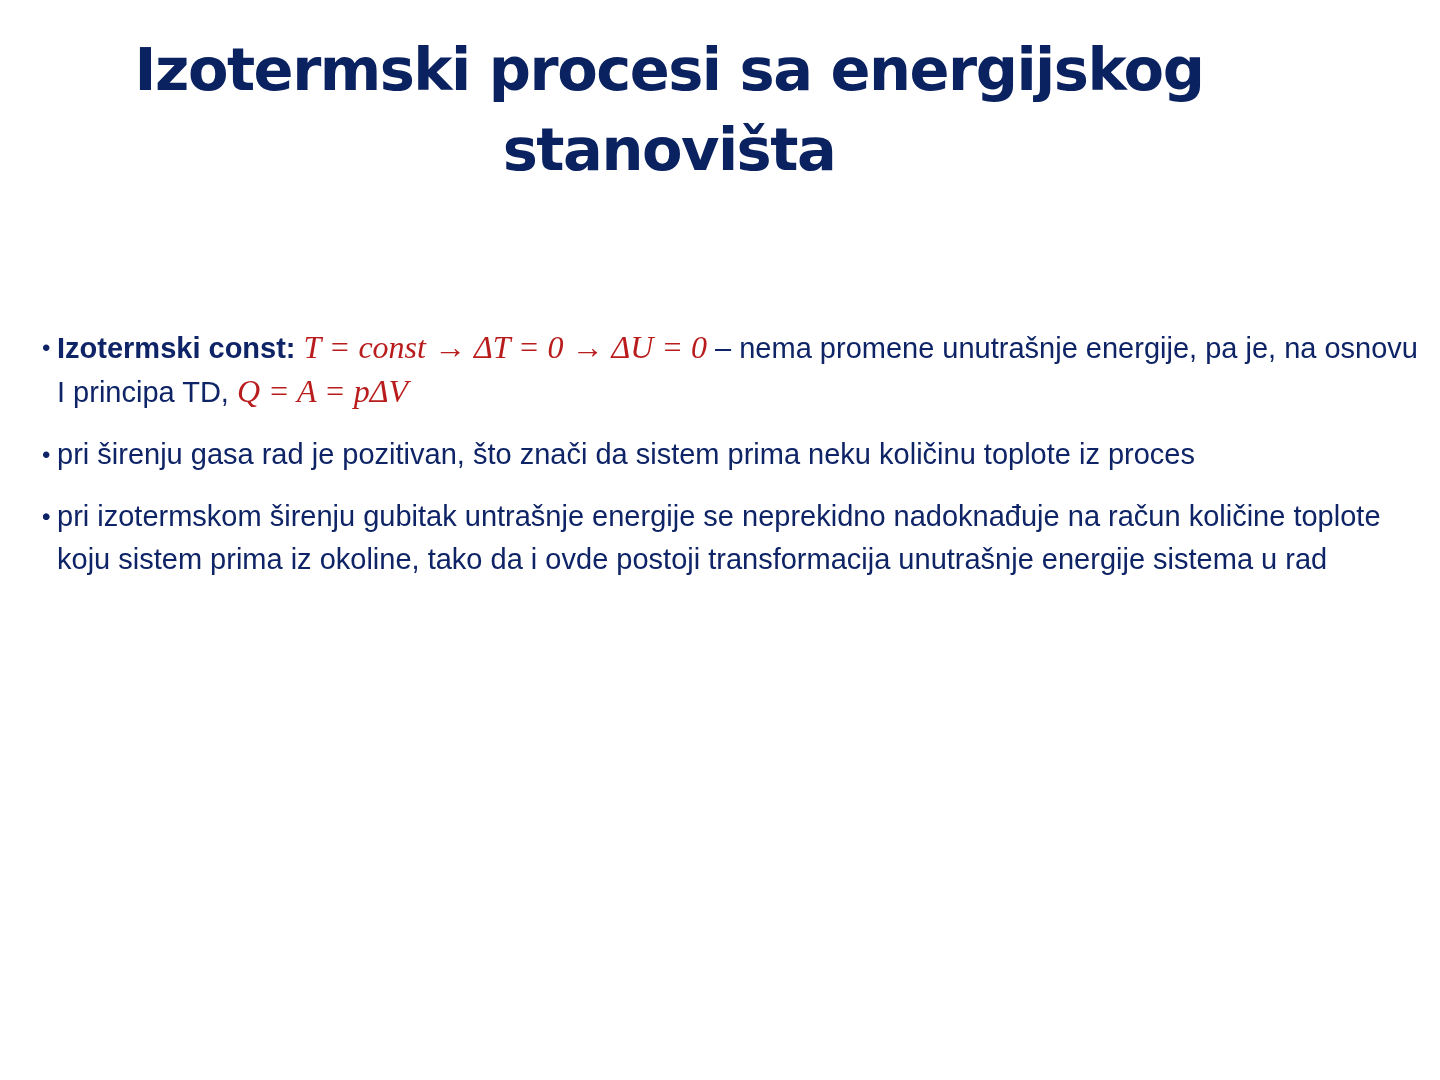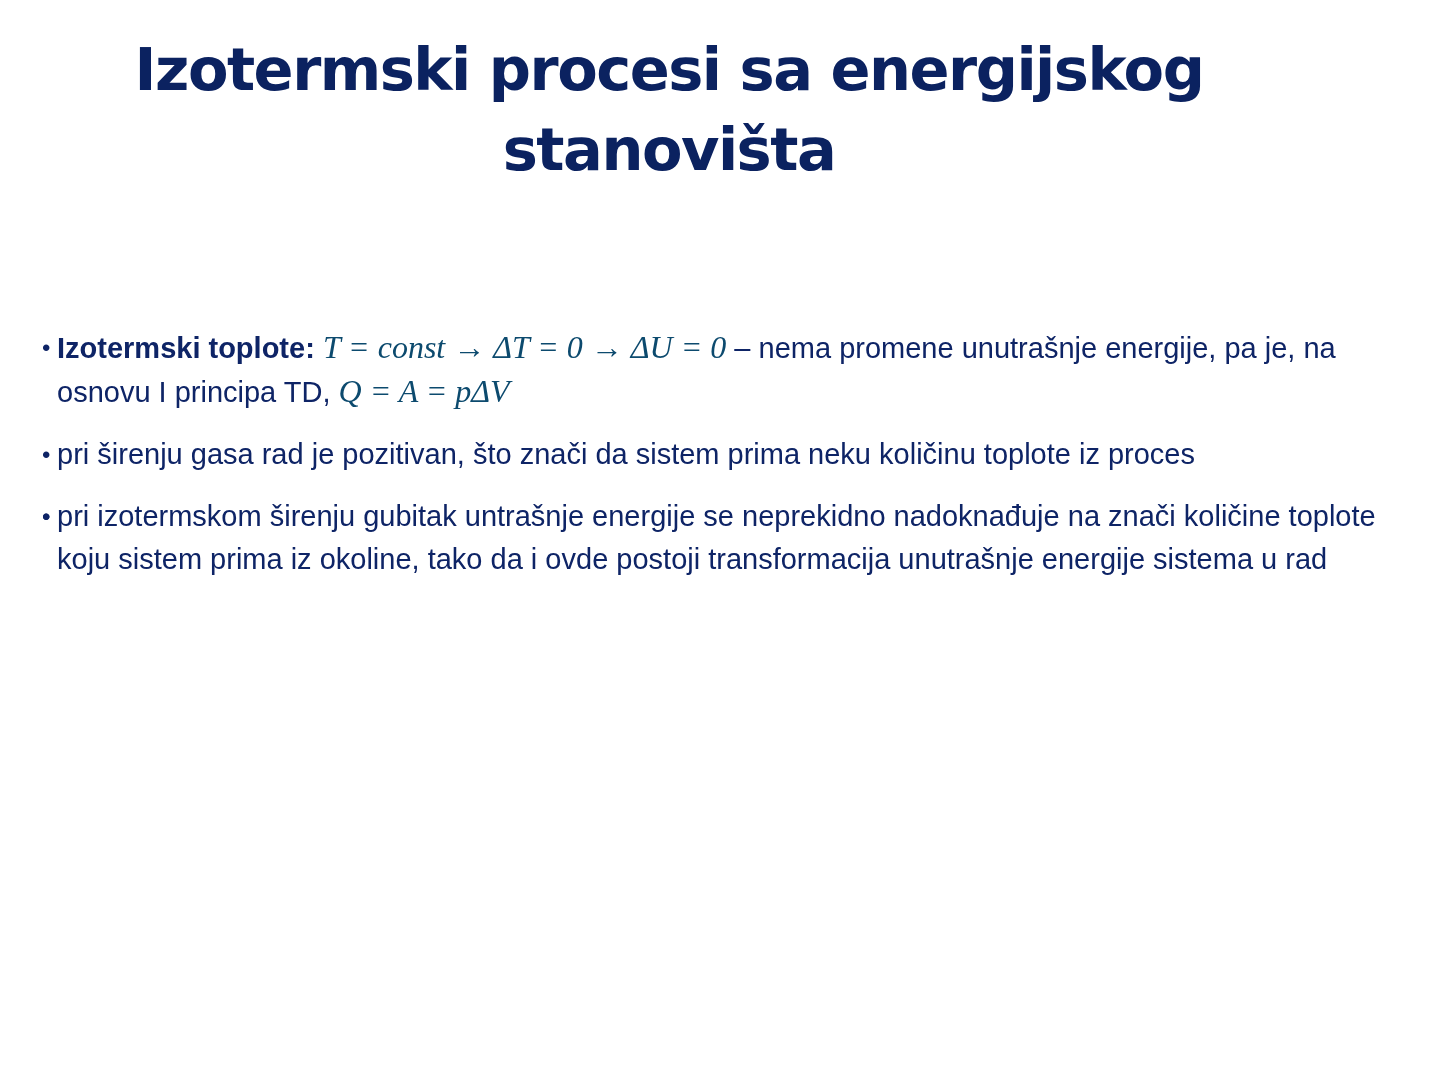--- a/index.html
+++ b/index.html
@@ -49,44 +49,44 @@
       top: 0;
       font-size: 24px;
       color: #0e2466;
     }
     .b-strong {
       font-weight: bold;
     }
     .math {
       font-family: "Liberation Serif", "DejaVu Serif", serif;
       font-style: italic;
-      color: #0c4a6e;
+      color: #b91c1c;
       font-size: 32px;
     }
   </style>
 </head>
 <body>
 
 <h1 class="slide-title">Izotermski procesi sa energijskog stanovišta</h1>
 
 <div class="content">
 
   <div class="bullet">
     <span class="bullet-dot">•</span>
-    <span class="b-strong">Izotermski toplote:</span>
+    <span class="b-strong">Izotermski const:</span>
     <span class="math">T = const → ΔT = 0 → ΔU = 0</span><span> – nema promene unutrašnje energije, pa je, na osnovu I principa TD, </span><span class="math">Q = A = pΔV</span>
   </div>
 
   <div class="bullet">
     <span class="bullet-dot">•</span>
     <span>pri širenju gasa rad je pozitivan, što znači da sistem prima neku količinu toplote iz proces</span>
   </div>
 
   <div class="bullet">
     <span class="bullet-dot">•</span>
   </div>
 
   <div class="bullet">
     <span class="bullet-dot">•</span>
-    <span>pri izotermskom širenju gubitak untrašnje energije se neprekidno nadoknađuje na znači količine toplote koju sistem prima iz okoline, tako da i ovde postoji transformacija unutrašnje energije sistema u rad</span>
+    <span>pri izotermskom širenju gubitak untrašnje energije se neprekidno nadoknađuje na račun količine toplote koju sistem prima iz okoline, tako da i ovde postoji transformacija unutrašnje energije sistema u rad</span>
   </div>
 
 </div>
 
 </body></html>

